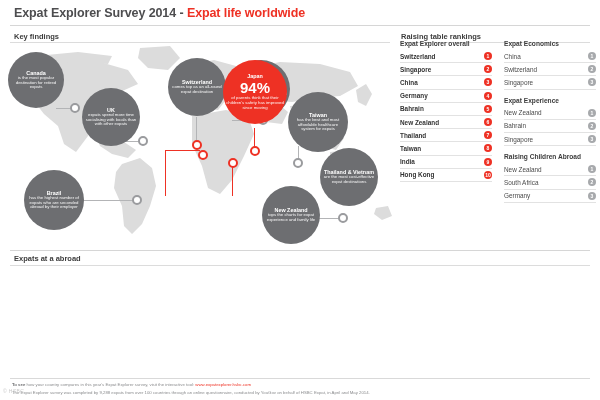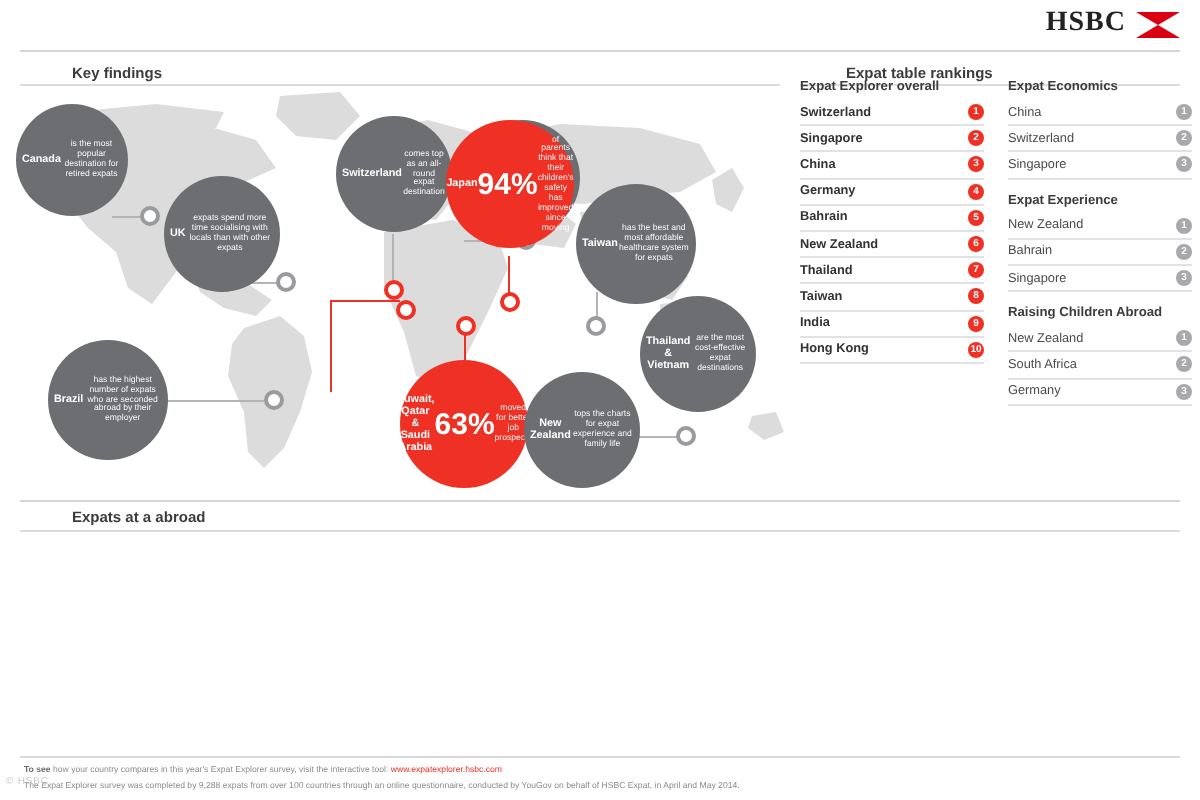--- a/index.html
+++ b/index.html
@@ -8,28 +8,28 @@
 
   
   .hdr{position:absolute;left:0;top:0;width:600px;height:26px;}
   .hdr-title{position:absolute;left:14px;top:6px;font-size:12.5px;font-weight:bold;color:#4d4d4f;letter-spacing:-.1px;white-space:nowrap;}
   .hdr-title .red{color:#ee3124;font-weight:bold;}
   .hsbc{position:absolute;right:10px;top:4px;display:flex;align-items:center;gap:5px;}
   .hsbc-word{font-family:"Liberation Serif",serif;font-size:14px;font-weight:bold;color:#222;letter-spacing:.5px;}
   .hdr-rule{position:absolute;left:10px;top:25px;width:580px;height:1px;background:#d6d6d6;}
 
   
-  .sec-label{position:absolute;font-size:7.5px;font-weight:bold;color:#3c3c3c;margin-left:22px;}
+  .sec-label{position:absolute;font-size:7.5px;font-weight:bold;color:#3c3c3c;}
   .thin-rule{position:absolute;height:1px;background:#dcdcdc;}
 
   
   .mappanel{position:absolute;left:0;top:40px;width:392px;height:205px;overflow:hidden;}
   .mapsvg{position:absolute;left:0;top:0;}
 
-  .bub{position:absolute;border-radius:50%;display:flex;align-items:center;justify-content:center;text-align:center;color:#fff;box-sizing:border-box;padding:3px;}
+  .bub{position:absolute;border-radius:50%;display:flex;flex-direction:column;align-items:center;justify-content:center;text-align:center;color:#fff;box-sizing:border-box;padding:3px;}
   .bub.grey{background:#6d6e71;}
   .bub.red{background:#ee3124;}
   .bub .bt{font-size:5.4px;font-weight:bold;line-height:1.12;}
   .bub .bx{font-size:4.3px;line-height:1.14;font-weight:normal;opacity:.95;}
   .bub .bnum{font-size:13px;font-weight:bold;line-height:1;margin:1px 0;}
   .bub.big .bnum{font-size:15px;}
 
   .node{position:absolute;border-radius:50%;box-sizing:border-box;}
   .node.grey{background:#fff;border:2.5px solid #9a9b9e;}
   .node.red{background:#fff;border:2.5px solid #ee3124;}
@@ -58,33 +58,28 @@
   .foot .fb{font-weight:bold;color:#6d6e71;}
   .foot .fr{color:#ee3124;}
   .wm{position:absolute;left:3px;top:388px;font-size:5px;color:#c9c9c9;letter-spacing:.4px;}
 </style>
 </head>
 <body>
 
 <div id="page">
 
   <div class="hdr">
-    <div class="hsbc">
-      <span class="hsbc-word">HSBC</span>
-      <svg width="22" height="13" viewBox="0 0 22 13">
-        <rect x="0" y="0" width="22" height="13" fill="#db0011"></rect>
-        <polygon points="0,0 11,6.5 0,13" fill="#fff"></polygon>
-        <polygon points="22,0 11,6.5 22,13" fill="#fff"></polygon>
-      </svg>
+    <div class="hdr-title">
+      <span>Expat Explorer Survey 2014 - </span><span class="red">Expat life worldwide</span>
     </div>
     <div class="hdr-rule"></div>
   </div>
 
   <div class="sec-label" style="left:14px;top:32px;">Key findings</div>
-  <div class="sec-label" style="left:401px;top:32px;">Expat table rankings</div>
+  <div class="sec-label" style="left:401px;top:32px;">Raising table rankings</div>
   <div class="thin-rule" style="left:10px;top:42px;width:380px;"></div>
   <div class="thin-rule" style="left:400px;top:42px;width:190px;"></div>
 
   <div class="mappanel">
     <svg class="mapsvg" width="392" height="205" viewBox="0 0 392 205">
       <g fill="#dcdcdc">
 
         <path d="M18,28 L60,20 L100,22 L128,30 L138,44 L120,52 L112,66 L96,76 L88,96 L76,112 L64,104 L58,86 L44,74 L30,56 L20,44 Z"></path>
         <path d="M36,16 L78,12 L112,16 L108,24 L70,22 L40,24 Z"></path>
         <path d="M96,96 L112,92 L124,102 L136,110 L128,118 L112,114 L100,106 Z"></path>
@@ -159,25 +154,20 @@
       <div class="bx">of parents think that their children's safety has improved since moving</div>
     </div>
     <div class="bub grey" style="left:288px;top:52px;width:60px;height:60px;">
       <div class="bt">Taiwan</div>
       <div class="bx">has the best and most affordable healthcare system for expats</div>
     </div>
     <div class="bub grey" style="left:24px;top:130px;width:60px;height:60px;">
       <div class="bt">Brazil</div>
       <div class="bx">has the highest number of expats who are seconded abroad by their employer</div>
     </div>
-    <div class="bub red big" style="left:200px;top:140px;width:64px;height:64px;">
-      <div class="bt">Kuwait, Qatar &amp; Saudi Arabia</div>
-      <div class="bnum">63%</div>
-      <div class="bx">moved for better job prospects</div>
-    </div>
     <div class="bub grey" style="left:320px;top:108px;width:58px;height:58px;">
       <div class="bt">Thailand &amp; Vietnam</div>
       <div class="bx">are the most cost-effective expat destinations</div>
     </div>
     <div class="bub grey" style="left:262px;top:146px;width:58px;height:58px;">
       <div class="bt">New Zealand</div>
       <div class="bx">tops the charts for expat experience and family life</div>
     </div>
   </div>
 

